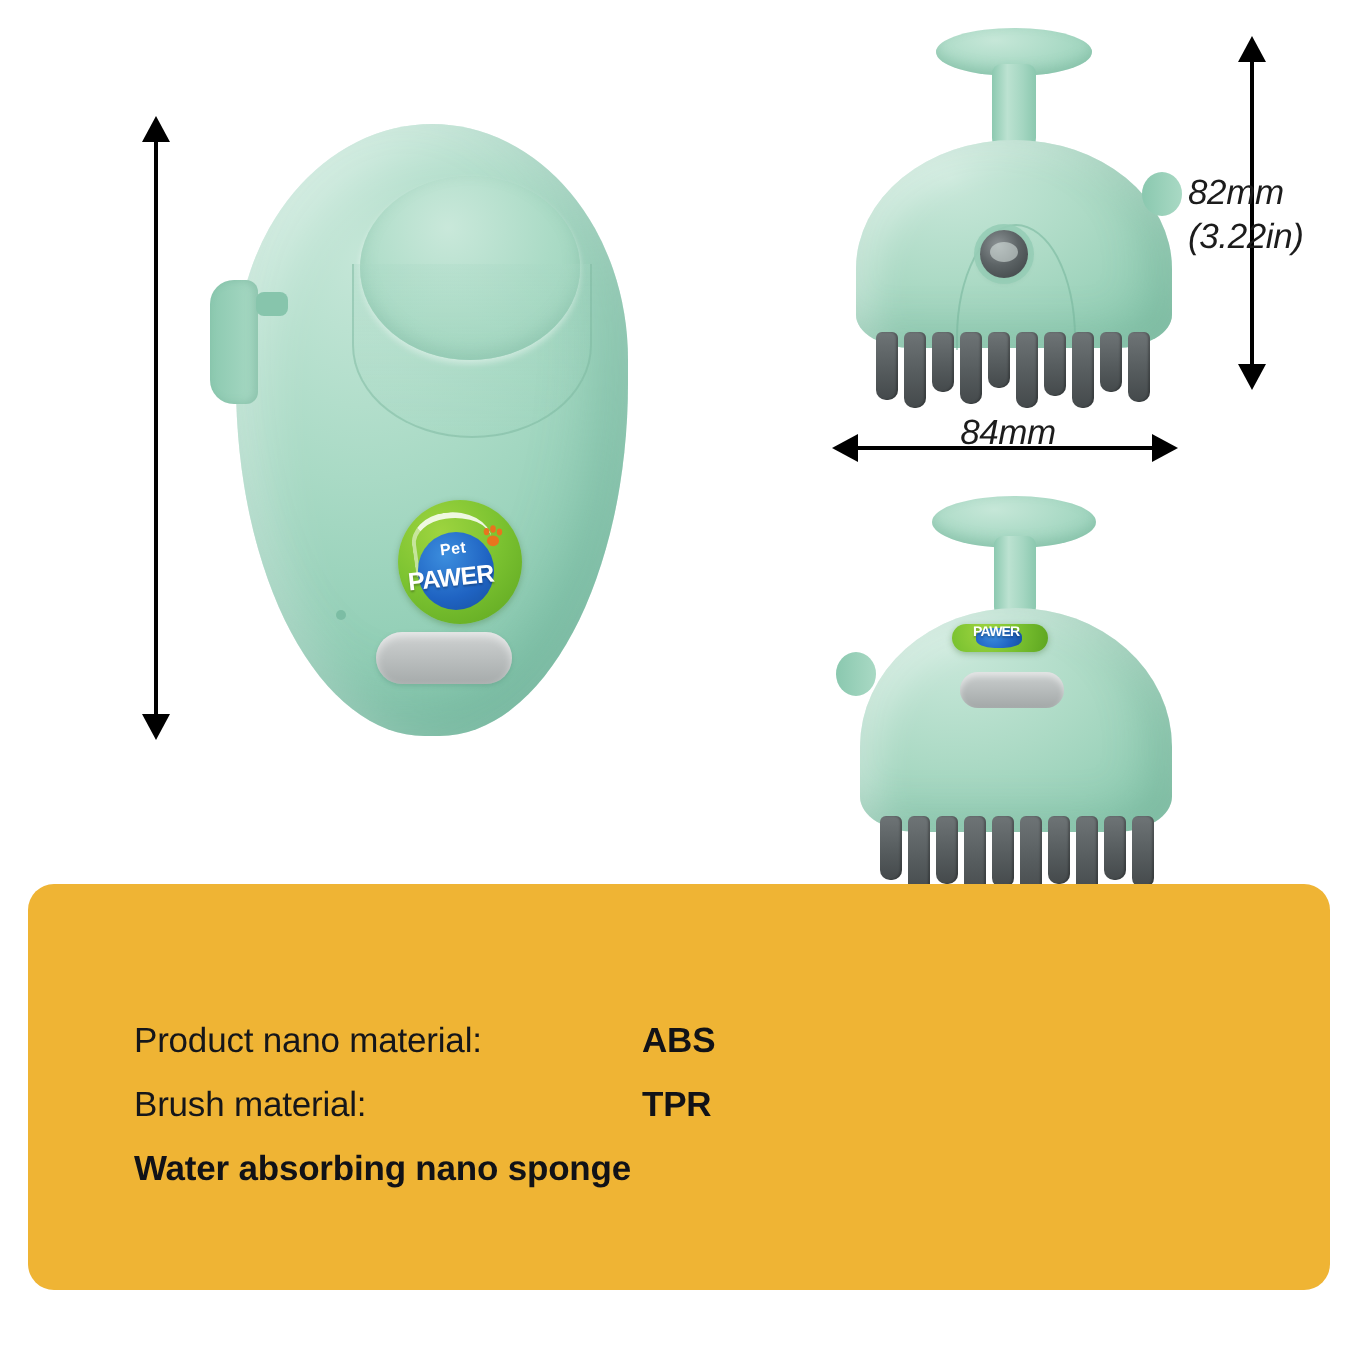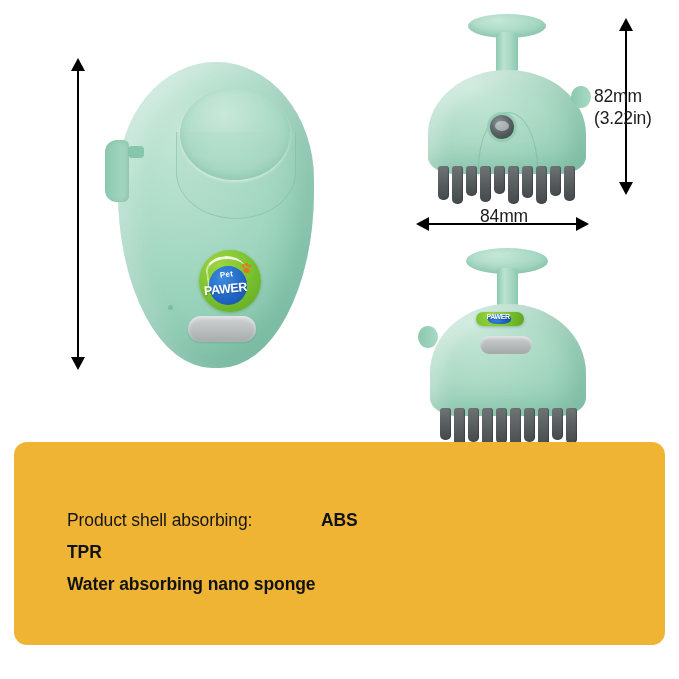--- a/index.html
+++ b/index.html
@@ -13,21 +13,21 @@
 
   
   .dim-label{
     position:absolute;
     color:#1c1c1c;
     font-size:17.5px;
     line-height:22px;
     white-space:nowrap;
     letter-spacing:-.2px;
   }
-  .dim-label span{display:block;}
+  .dim-label span{display:block;font-style:italic;}
 
   .vline{position:absolute;width:2.4px;background:#000;}
   .hline{position:absolute;height:2.4px;background:#000;}
   .arw{position:absolute;width:0;height:0;}
   .arw.up{border-left:7.5px solid transparent;border-right:7.5px solid transparent;border-bottom:13px solid #000;}
   .arw.down{border-left:7.5px solid transparent;border-right:7.5px solid transparent;border-top:13px solid #000;}
   .arw.left{border-top:7.5px solid transparent;border-bottom:7.5px solid transparent;border-right:13px solid #000;}
   .arw.right{border-top:7.5px solid transparent;border-bottom:7.5px solid transparent;border-left:13px solid #000;}
 
   
@@ -275,24 +275,25 @@
       <div class="bristle" style="width:11px;height:34px;"></div>
       <div class="bristle" style="width:11px;height:40px;"></div>
       <div class="bristle" style="width:11px;height:32px;"></div>
       <div class="bristle" style="width:11px;height:36px;"></div>
     </div>
   </div>
 
   <div class="panel">
     <div class="rows">
       <div class="row">
-        <div class="row-label">Product shell absorbing:</div>
+        <div class="row-label">Product nano material:</div>
         <div class="row-value">ABS</div>
       </div>
       <div class="row">
+        <div class="row-label">Brush material:</div>
         <div class="row-value">TPR</div>
       </div>
       <div class="row">
         <div class="row-value">Water absorbing nano sponge</div>
       </div>
     </div>
   </div>
 
 </div>
 

